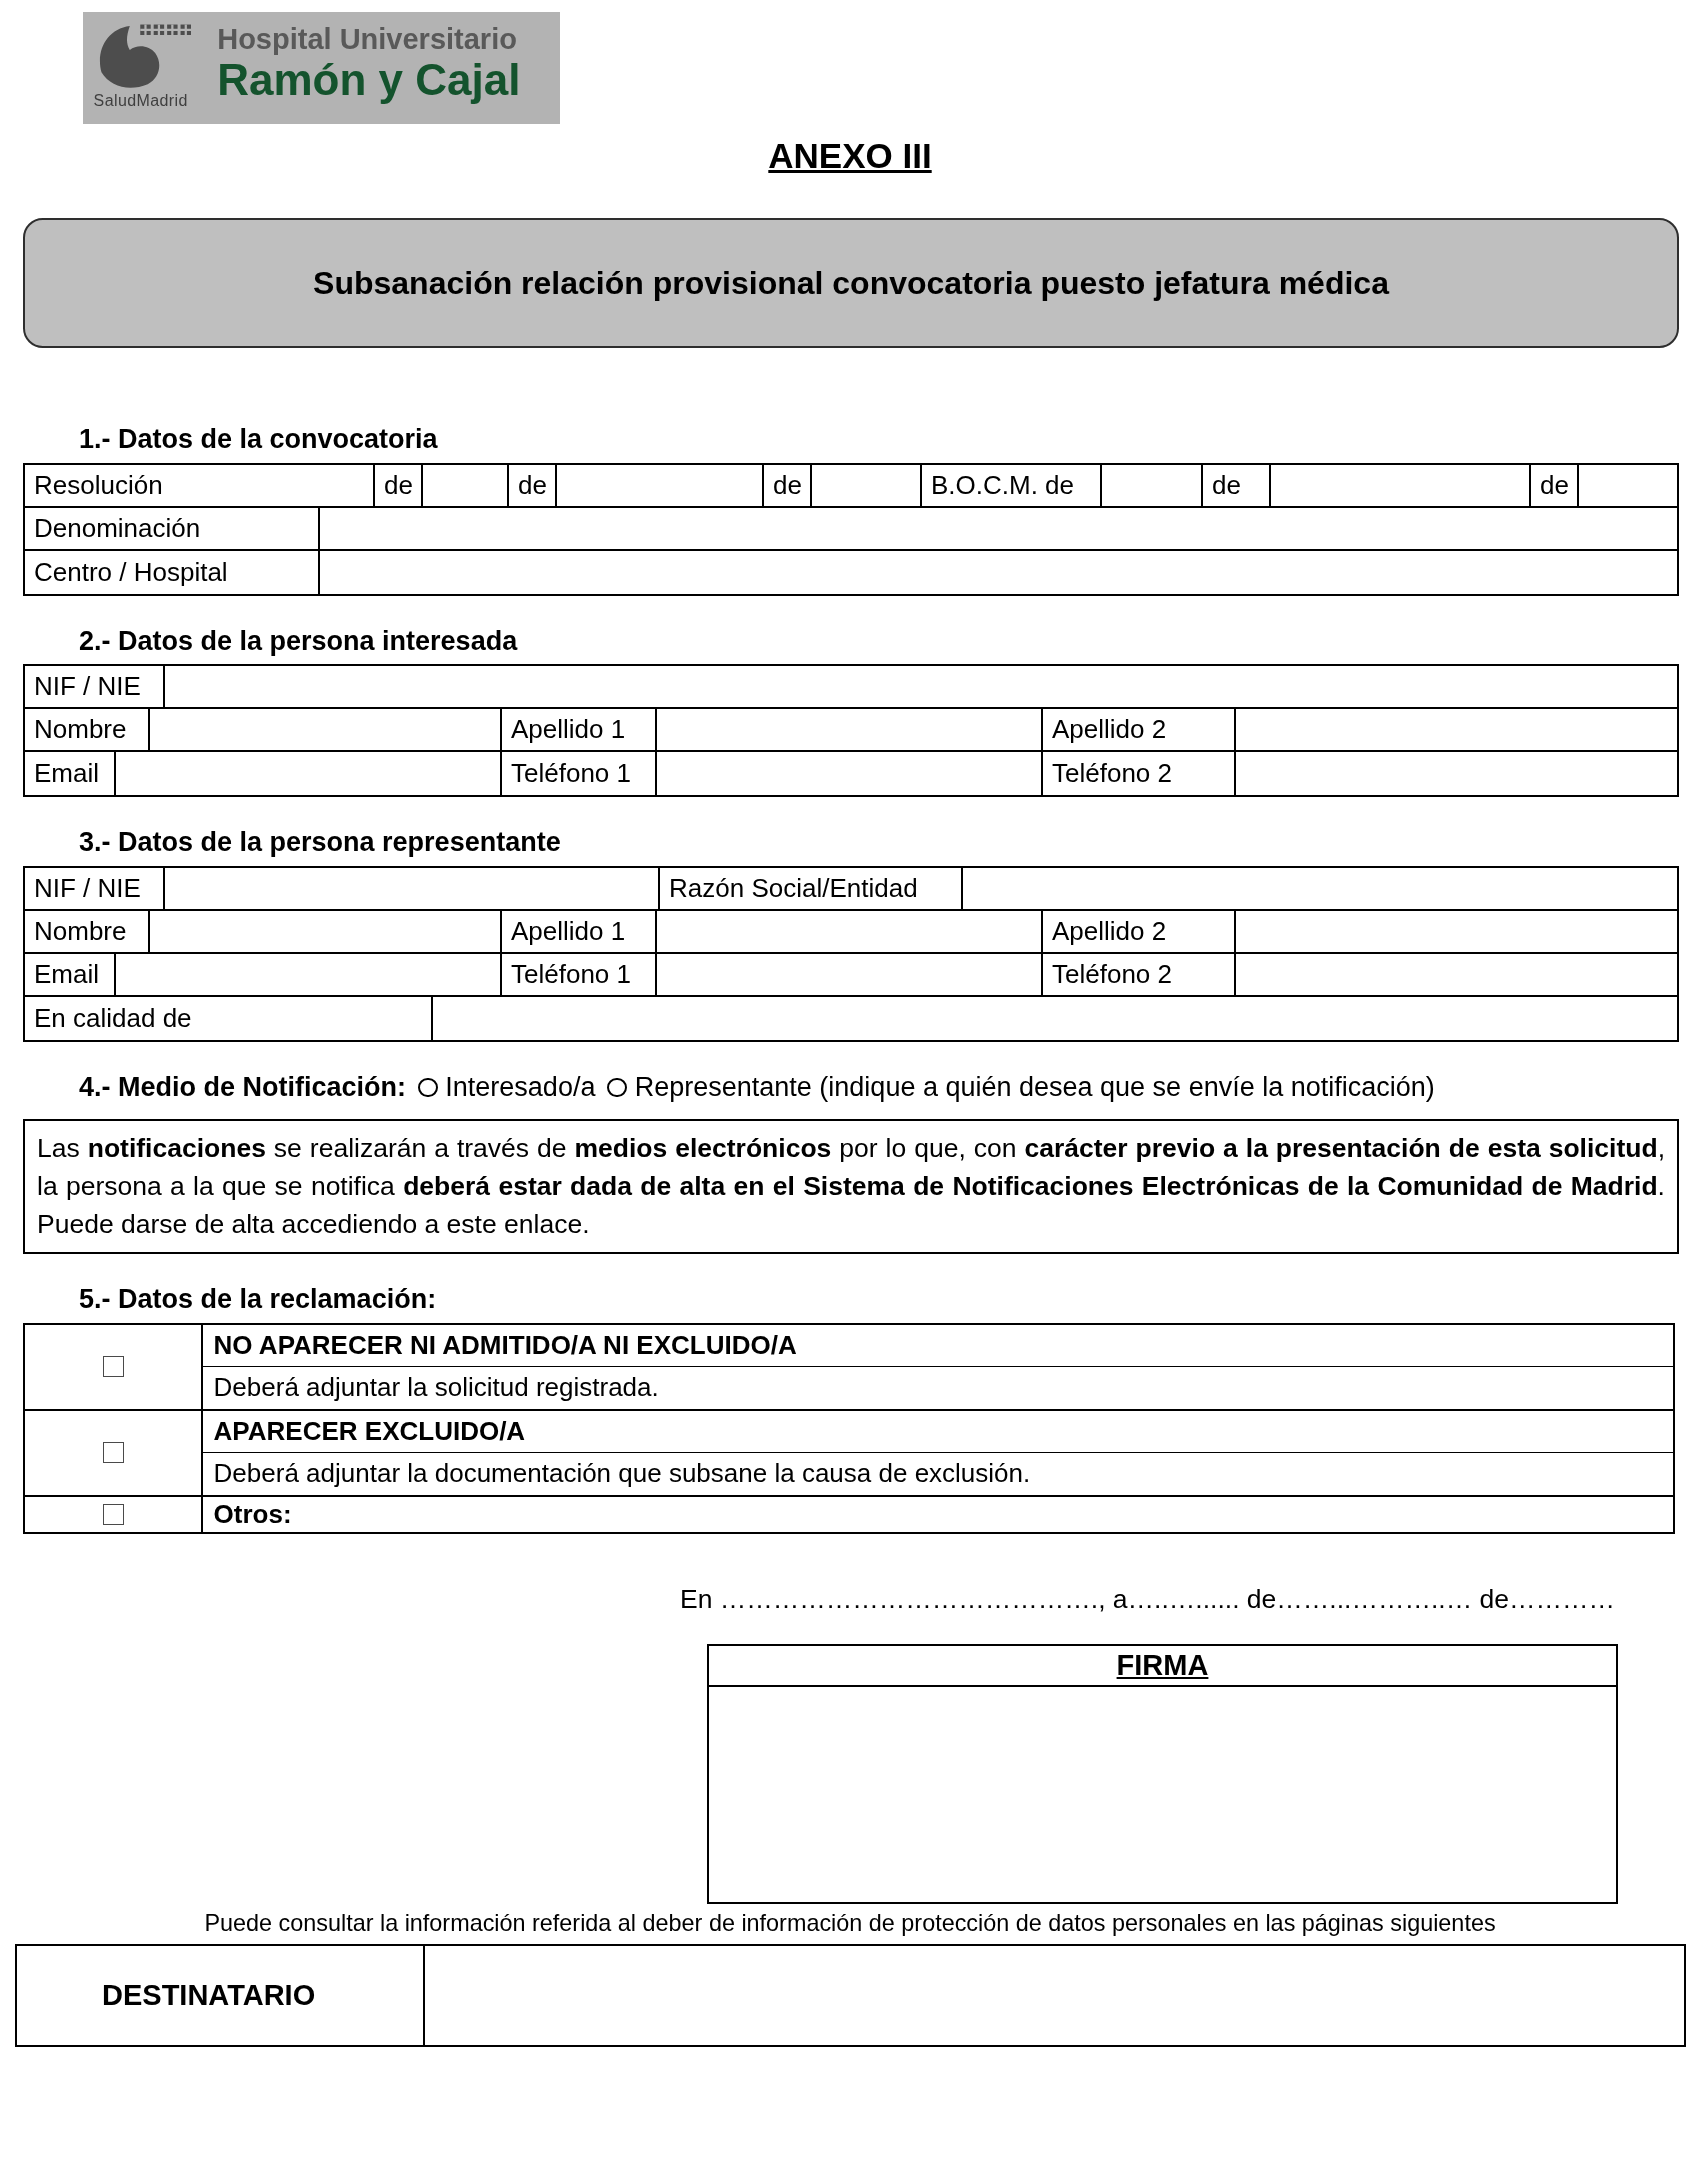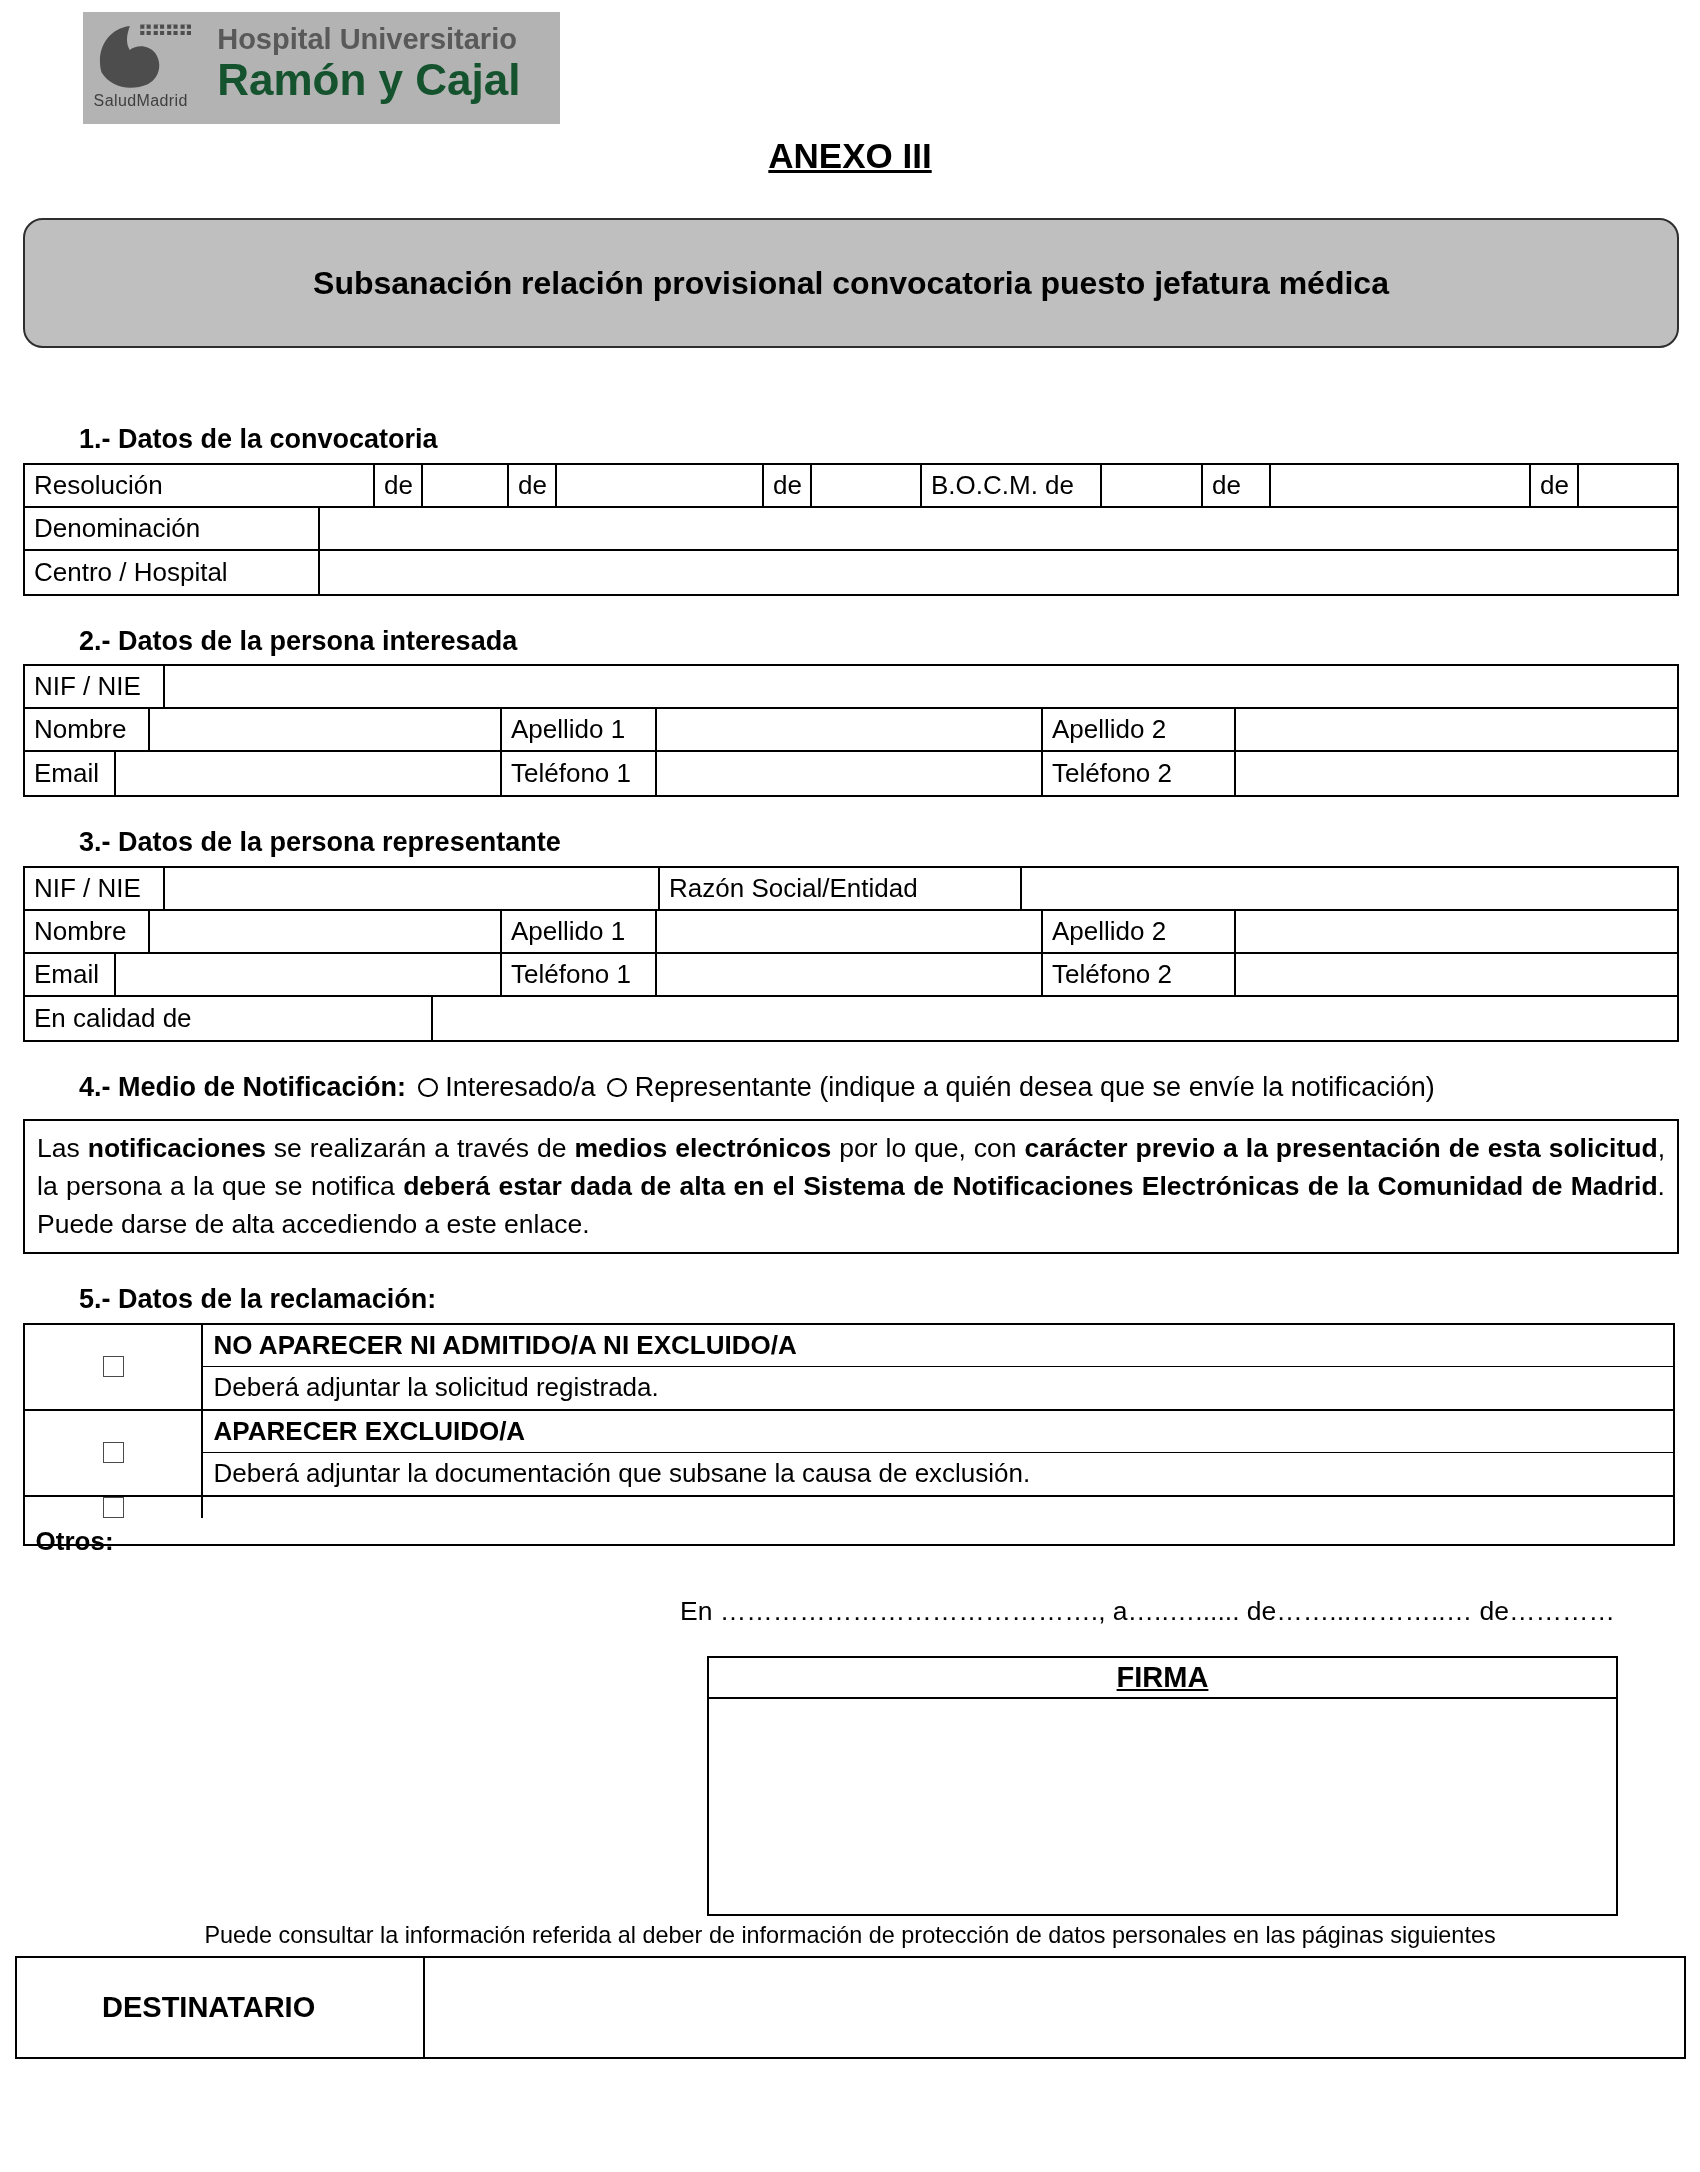--- a/index.html
+++ b/index.html
@@ -55,21 +55,21 @@
   .rec-row:last-child { border-bottom:none; }
   .chk-cell { width:178px; border-right:2.3px solid #000; display:flex;
               align-items:center; justify-content:center; }
   .checkbox { width:21px; height:21px; border:1.5px solid #4a4a4a; background:#fff; }
   .rec-body { flex:1; display:flex; flex-direction:column; }
   .rec-title { height:42px; display:flex; align-items:center; padding-left:10.6px;
                font-weight:bold; border-bottom:1.5px solid #000; font-size:26px; }
   .rec-sub { height:42px; display:flex; align-items:center; padding-left:10.6px; font-size:26px; }
   .rec-single { height:47px; display:flex; align-items:center; padding-left:10.6px;
                 font-weight:bold; font-size:26px; }
-  .rec-row-otros { height:47px;flex-direction:column; }
+  .rec-row-otros { height:35px; }
 
   
   .date-line { margin-top:50px; margin-right:85px; text-align:right; font-size:26.5px; }
   .firma-box { margin-top:29px; margin-left:707px; width:911px; height:260px; border:2.3px solid #000; }
   .firma-head { height:41px; border-bottom:2.3px solid #000; display:flex;
                 align-items:center; justify-content:center; font-weight:bold; font-size:29px; }
   .firma-head span { text-decoration:underline; }
   .firma-area { height:215px; }
   .privacy { margin-top:6px; text-align:center; font-size:23.4px; }
   .dest-box { margin:7.6px 13.6px 0 15px; height:103px; border:2.3px solid #000; display:flex; }
@@ -164,21 +164,21 @@
       <div class="tcell" style="width:193px">Teléfono 2</div>
       <div class="tcell fill"></div>
     </div>
   </div>
 
   <div class="sec-heading mt40">3.- Datos de la persona representante</div>
   <div class="tbl">
     <div class="trow">
       <div class="tcell" style="width:140px">NIF / NIE</div>
       <div class="tcell" style="width:495px"></div>
-      <div class="tcell" style="width:362px">Razón Social/Entidad</div>
+      <div class="tcell" style="width:303px">Razón Social/Entidad</div>
       <div class="tcell fill"></div>
     </div>
     <div class="trow">
       <div class="tcell" style="width:125px">Nombre</div>
       <div class="tcell" style="width:352px"></div>
       <div class="tcell" style="width:155px">Apellido 1</div>
       <div class="tcell" style="width:386px"></div>
       <div class="tcell" style="width:193px">Apellido 2</div>
       <div class="tcell fill"></div>
     </div>

